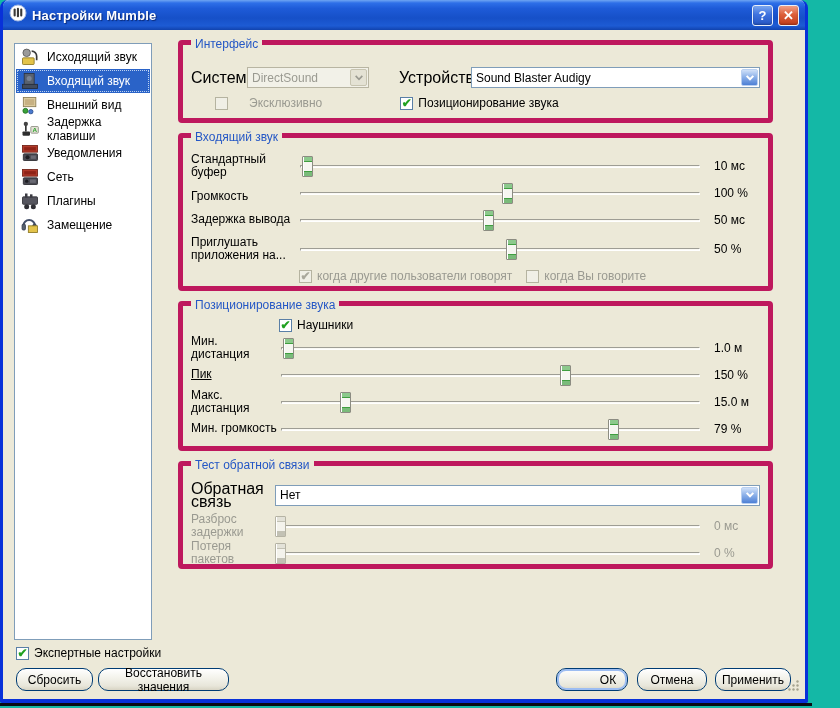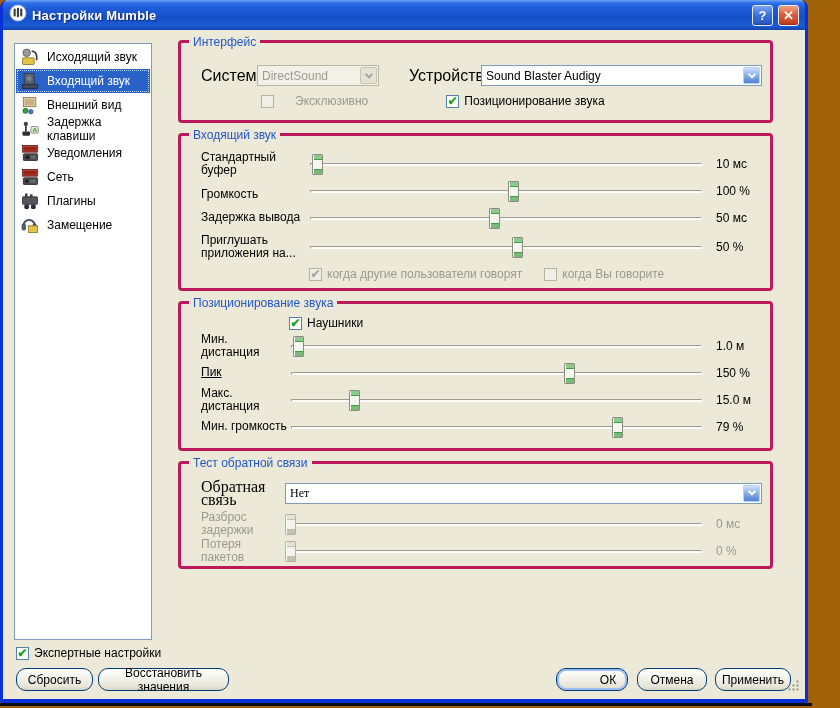--- a/index.html
+++ b/index.html
@@ -1,17 +1,17 @@
 <!DOCTYPE html>
 <html><head>
 <meta charset="utf-8">
 <style>
   * { margin:0; padding:0; box-sizing:border-box; }
   html,body { background:#ffffff; font-family:"Liberation Sans", sans-serif; }
-  .stage { position:relative; width:840px; height:708px; background:#a16207; overflow:hidden; }
+  .stage { position:relative; width:840px; height:708px; background:#14b8a6; overflow:hidden; }
 
   
   .dialog {
     position:absolute; left:0; top:0; width:808px; height:703px;
     background:#ECE9D8;
     border-left:3px solid #0831D9; border-right:3px solid #0831D9; border-bottom:4px solid #0831D9;
     border-radius:8px 8px 2px 2px;
   }
   .under-strip { position:absolute; left:0; top:703px; width:812px; height:3px; background:#0b0b14; }
 
@@ -35,21 +35,21 @@
     position:absolute; left:11px; top:43px; width:138px; height:597px;
     background:#fff; border:1px solid #7F9DB9; padding:1px; overflow:hidden;
   }
   .sb-item { display:flex; align-items:center; height:24px; gap:5px; padding:0 2px; font-size:12px; color:#000; cursor:default; }
   .sb-item .ic { width:24px; height:22px; flex:0 0 24px; display:flex; align-items:center; justify-content:center; }
   .sb-item.selected { background:#2A63C8; color:#fff; outline:1px dotted #BCD2F0; outline-offset:-2px; }
 
   
   .content { position:absolute; left:175px; top:40px; width:595px; }
 
-  .group { position:relative; border:3px solid #be185d; border-radius:4px; margin-bottom:10px; padding:16px 8px 8px 20px; }
+  .group { position:relative; border:5px solid #be185d; border-radius:4px; margin-bottom:10px; padding:16px 8px 8px 8px; }
   .group-title { position:absolute; top:-8px; left:8px; background:#ECE9D8; padding:0 4px; font-size:12px; color:#2457C5; }
 
   
   .combo { height:21px; border:1px solid #7F9DB9; background:#fff; display:flex; align-items:center; font-size:12px; }
   .combo .ctext { flex:1; padding:0 4px; white-space:nowrap; overflow:hidden; }
   .combo .carrow {
     width:17px; height:17px; margin:1px; border-radius:2px; border:1px solid #B9D0F1;
     background:linear-gradient(180deg,#CFE0F8 0%,#88AEE8 50%,#4E80D5 100%);
     display:flex; align-items:center; justify-content:center; flex:0 0 17px;
   }
@@ -229,21 +229,21 @@
           <div class="combo" style="flex:1;">
             <span class="ctext">Sound Blaster Audigy</span>
             <span class="carrow">
                 <svg width="10" height="8" viewBox="0 0 12 9">
                   <path d="M2 2l4 4 4-4" stroke="#fff" stroke-width="2.4" fill="none"></path>
                 </svg>
               </span>
           </div>
         </div>
         <div class="row" style="margin-top:8px;">
-          <label class="check disabled" style="margin-left:60px;gap:21px;">
+          <label class="check disabled" style="margin-left:24px;gap:21px;">
             <span class="box"></span>
             <span>Эксклюзивно</span>
           </label>
           <label class="check" style="margin-left:78px;">
             <span class="box">
                 <span class="mark">✔</span>
               </span>
             <span>Позиционирование звука</span>
           </label>
         </div>
@@ -285,21 +285,21 @@
           <span class="svalue">50 %</span>
         </div>
 
         <div class="row" style="margin-top:4px;">
           <label class="check disabled" style="margin-left:108px;">
             <span class="box">
                 <span class="mark">✔</span>
               </span>
             <span>когда другие пользователи говорят</span>
           </label>
-          <label class="check disabled" style="margin-left:22px;">
+          <label class="check disabled" style="margin-left:14px;">
             <span class="box"></span>
             <span>когда Вы говорите</span>
           </label>
         </div>
       </div>
 
       <div class="group" style="height:150px; padding-top:12px;">
         <span class="group-title">Позиционирование звука</span>
 
         <div class="row" style="margin-bottom:2px;">
@@ -341,21 +341,21 @@
               <div class="track"></div>
               <div class="thumb" style="left: calc(80% - 9px);"></div>
             </div>
           <span class="svalue">79 %</span>
         </div>
       </div>
 
       <div class="group" style="height:108px; padding-top:14px;">
         <span class="group-title">Тест обратной связи</span>
 
-        <div class="row" style="gap:0; margin-top:2px;font-family:Liberation Serif, serif;">
+        <div class="row" style="gap:0; margin-top:2px;">
           <span class="slabel" style="width:84px;">Обратная связь</span>
           <div class="combo" style="flex:1;">
             <span class="ctext">Нет</span>
             <span class="carrow">
                 <svg width="10" height="8" viewBox="0 0 12 9">
                   <path d="M2 2l4 4 4-4" stroke="#fff" stroke-width="2.4" fill="none"></path>
                 </svg>
               </span>
           </div>
         </div>

